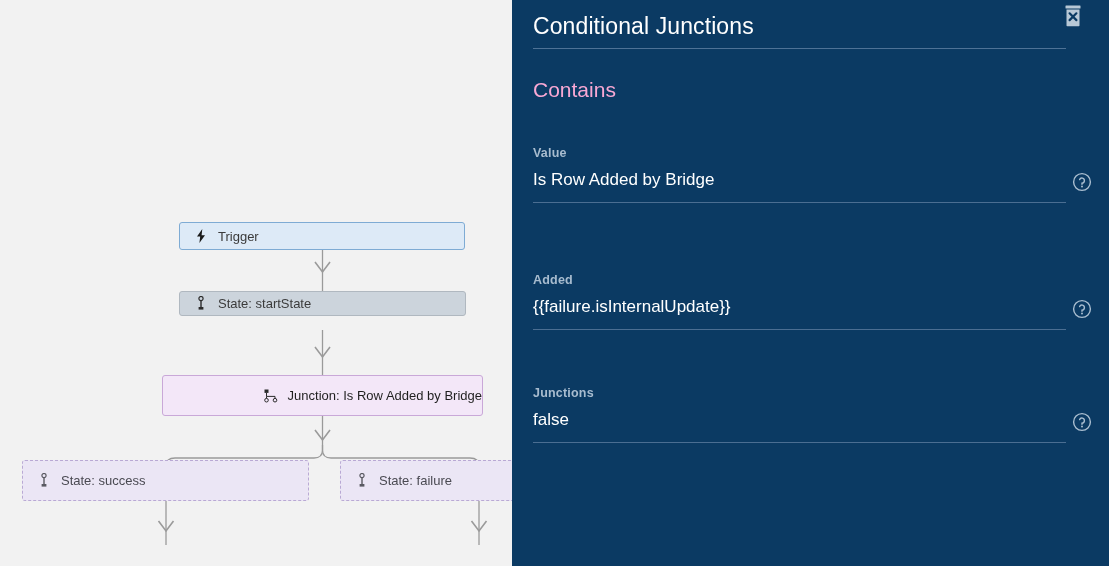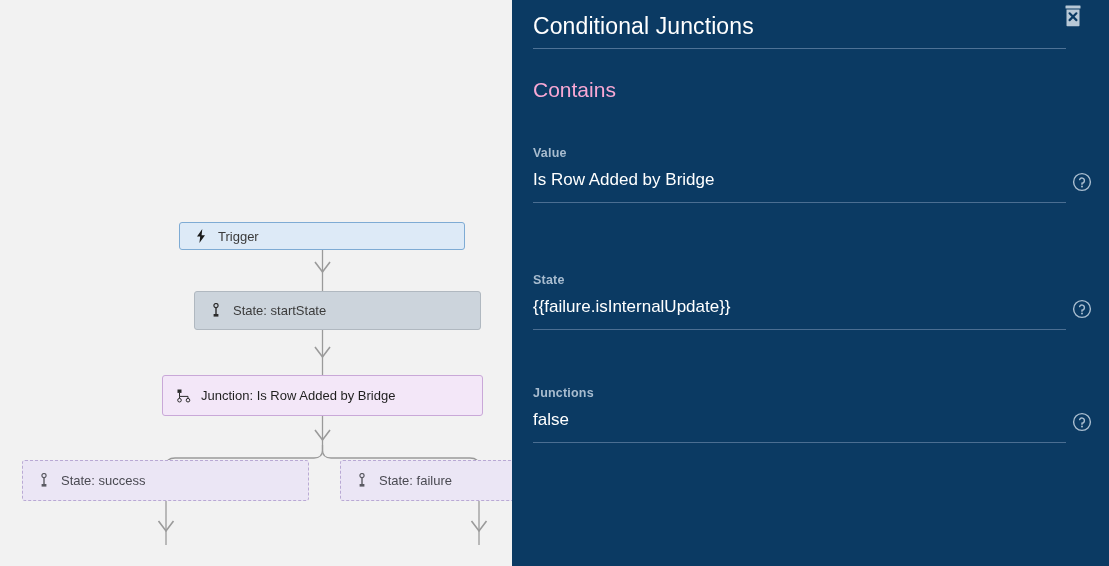--- a/index.html
+++ b/index.html
@@ -34,31 +34,32 @@
   .node .nlabel { margin-left:10px; }
 
   .node-trigger {
     left:179px; top:206px; width:286px;
     background:#ddeaf7;
     border:1px solid #7eabd4;
     height:28px;
     margin-top:16px;
   }
   .node-state {
-    left:194px; top:291px; width:287px;
+    left:179px; top:291px; width:287px;
     background:#ccd4dc;
     border:1px solid #b0b8c0;
-    height:39px;
+    height:25px;
   }
   .node-junction {
     left:162px; top:375px; width:321px;
     background:#f3e7f8;
     border:1px solid #c9a8d8;
     height:41px;
     color:#1f1f1f;
+    justify-content:flex-end;
   }
   .node-dashed {
     background:#ebe6f5;
     border:1px dashed #b9a9d4;
     color:#4a4a52;
     height:41px;
   }
   .node-success { left:22px; top:460px; width:287px; }
   .node-failure { left:340px; top:460px; width:287px; }
 
@@ -232,21 +233,21 @@
       <span class="help-icon">
         <svg width="20" height="20" viewBox="0 0 20 20">
           <circle cx="10" cy="10" r="8.4" fill="none" stroke="#aabed0" stroke-width="1.4"></circle>
           <path d="M7.6 7.6 A2.5 2.5 0 1 1 10 11.1 V12.3" fill="none" stroke="#aabed0" stroke-width="1.4" stroke-linecap="round"></path>
           <circle cx="10" cy="14.6" r="1" fill="#aabed0"></circle>
         </svg>
       </span>
     </div>
 
     <div class="field" id="field-value">
-      <div class="field-label">State</div>
+      <div class="field-label">Added</div>
       <div class="field-value">{{failure.isInternalUpdate}}</div>
       <div class="field-rule"></div>
       <span class="help-icon">
         <svg width="20" height="20" viewBox="0 0 20 20">
           <circle cx="10" cy="10" r="8.4" fill="none" stroke="#aabed0" stroke-width="1.4"></circle>
           <path d="M7.6 7.6 A2.5 2.5 0 1 1 10 11.1 V12.3" fill="none" stroke="#aabed0" stroke-width="1.4" stroke-linecap="round"></path>
           <circle cx="10" cy="14.6" r="1" fill="#aabed0"></circle>
         </svg>
       </span>
     </div>

